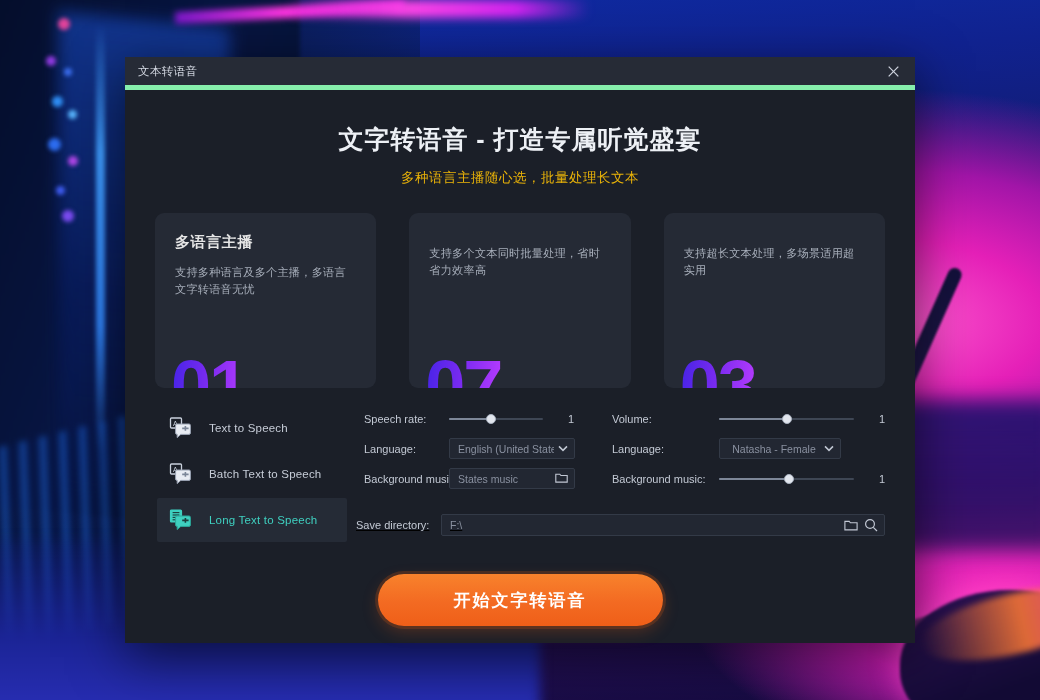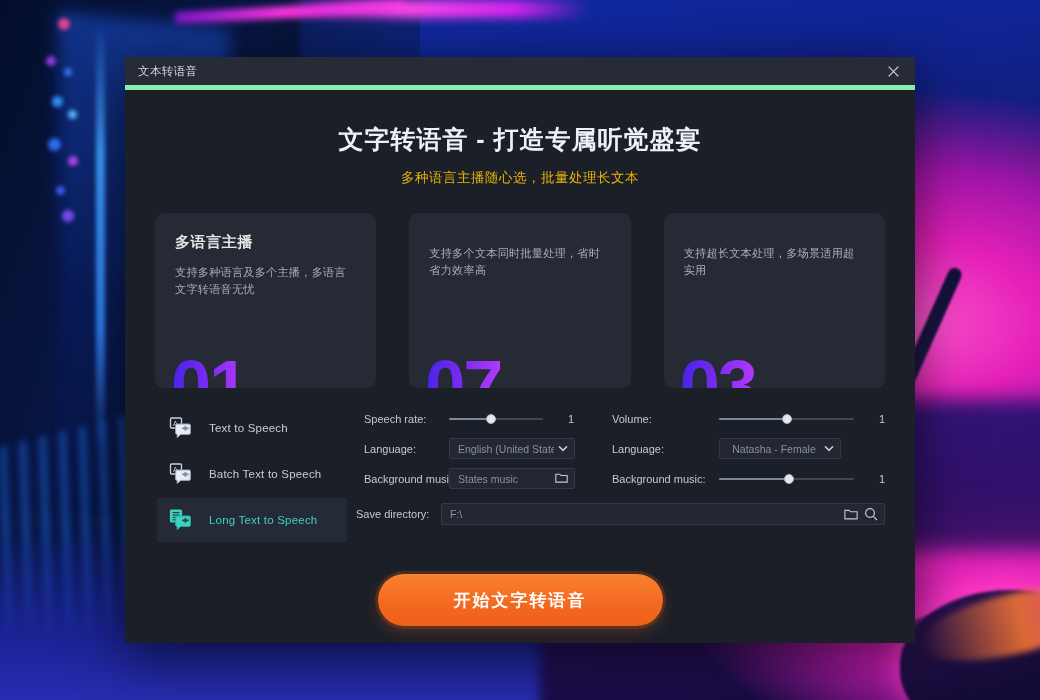--- a/index.html
+++ b/index.html
@@ -190,21 +190,21 @@
     padding: 0 6px 0 8px; color: #8a91a0; font-size: 10.5px; cursor: pointer;
   }
   .field .txt { flex: 1; overflow: hidden; white-space: nowrap; }
   .field .chev { color: #c2c8d4; font-size: 9px; margin-left: 4px; }
   .field-w1 { width: 126px; flex: 0 0 126px; }
   .field-w2 { width: 122px; flex: 0 0 122px; }
   .field-dir { width: 100%; height: 22px; }
   .ficon { display: flex; align-items: center; gap: 6px; margin-left: 6px; color: #c2c8d4; }
   .ficon svg { display: block; cursor: pointer; }
 
-  .dirrow { display: flex; align-items: center; margin-top: 7px; }
+  .dirrow { display: flex; align-items: center; margin-top: 18px; text-decoration: underline; }
   .dirrow .lbl { width: 85px; flex: 0 0 85px; }
 
   .cta-wrap { display: flex; justify-content: center; margin-top: 32px; }
   .cta {
     width: 285px; height: 52px; border-radius: 26px; border: none;
     background: linear-gradient(180deg, #f8822c 0%, #f36a22 55%, #ef5f18 100%);
     color: #fff; font-size: 17px; font-weight: bold; letter-spacing: 2px;
     cursor: pointer; box-shadow: 0 0 0 3px rgba(150,70,25,0.35), 0 6px 16px rgba(230,90,20,0.25);
     font-family: "Liberation Sans", "DejaVu Sans", sans-serif;
   }

